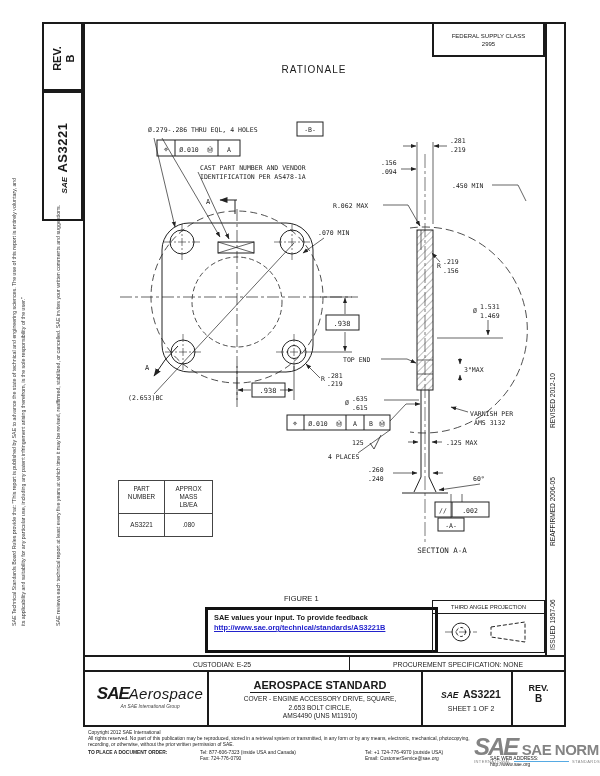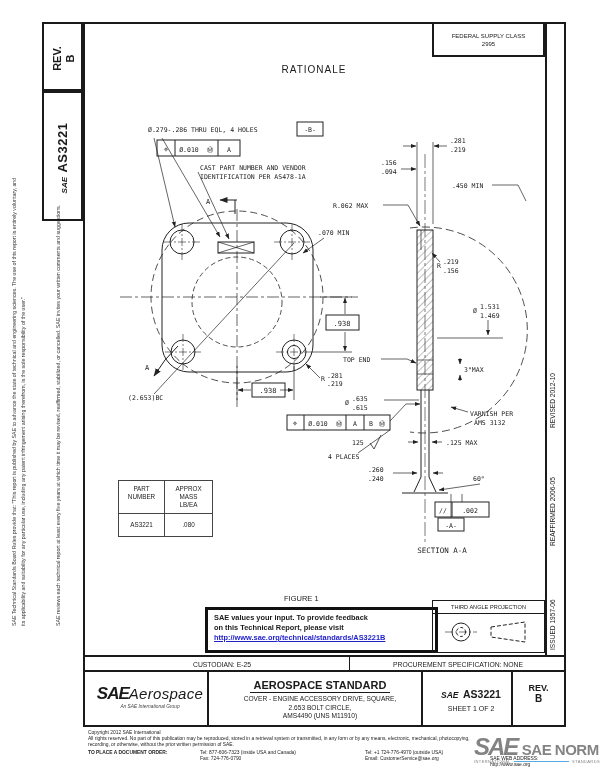--- a/index.html
+++ b/index.html
@@ -258,21 +258,20 @@
     <div style="display:flex;">
       <div class="cell center" style="width:47px;border-right:1px solid #444;padding:7px 0;">AS3221</div>
       <div class="cell center" style="width:48px;padding:7px 0;">.080</div>
     </div>
   </div>
 
   <div class="abs" style="left:284px;top:594px;font-size:7.5px;">FIGURE 1</div>
 
   <div class="abs" style="left:205px;top:607px;width:233px;height:46px;border:2px solid #111;box-shadow:0 0 0 1px #111 inset;padding:4px 7px;font-size:7.4px;line-height:10px;font-weight:bold;">
     <div>SAE values your input. To provide feedback</div>
-    <div>on this Technical Report, please visit</div>
     <a href="#" class="fb-link">http://www.sae.org/technical/standards/AS3221B</a>
   </div>
 
   <div class="abs" style="left:432px;top:600px;width:113px;height:53px;border:1.5px solid #1a1a1a;">
     <div class="center" style="border-bottom:1.5px solid #1a1a1a;font-size:5.6px;padding:3px 0;">THIRD ANGLE PROJECTION</div>
     <svg width="110" height="36" viewBox="0 0 110 36">
       <g stroke="#222" fill="none" stroke-width="1">
         <circle cx="28" cy="18" r="9"></circle>
         <circle cx="28" cy="18" r="4.5" stroke-dasharray="3 2"></circle>
         <path d="M12 18 H44" stroke-dasharray="8 2 2 2" stroke-width="0.6"></path>

